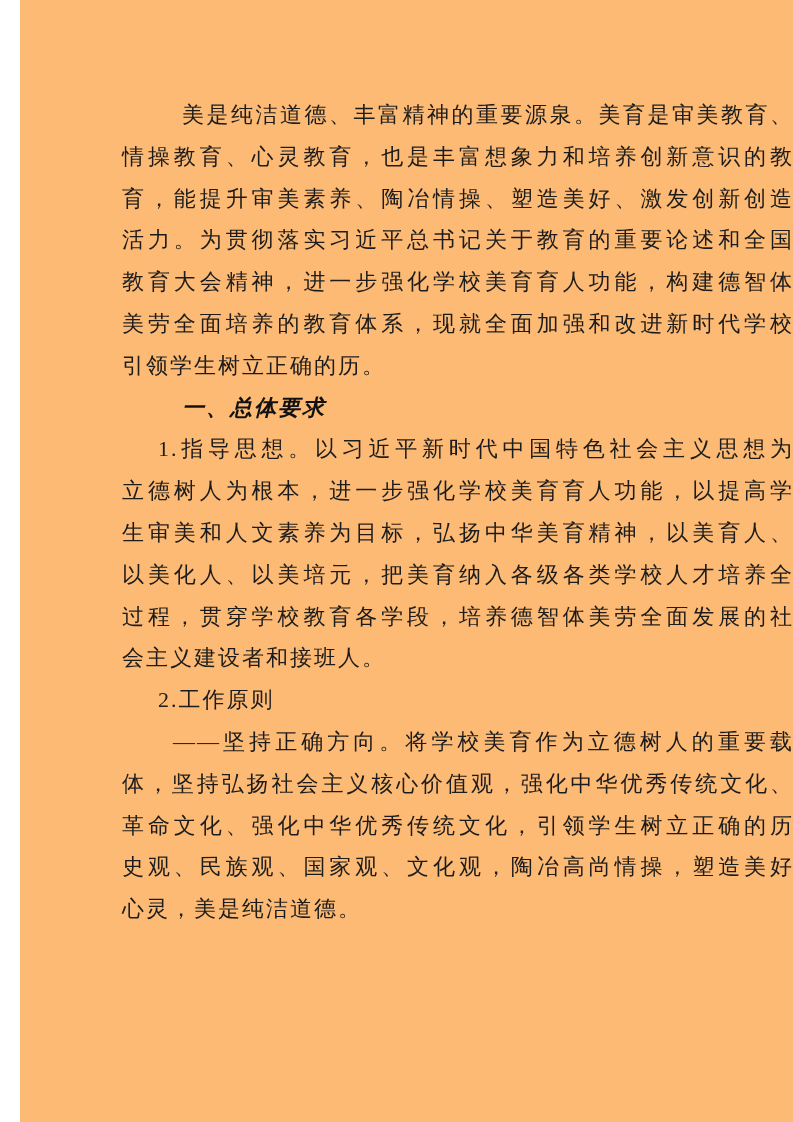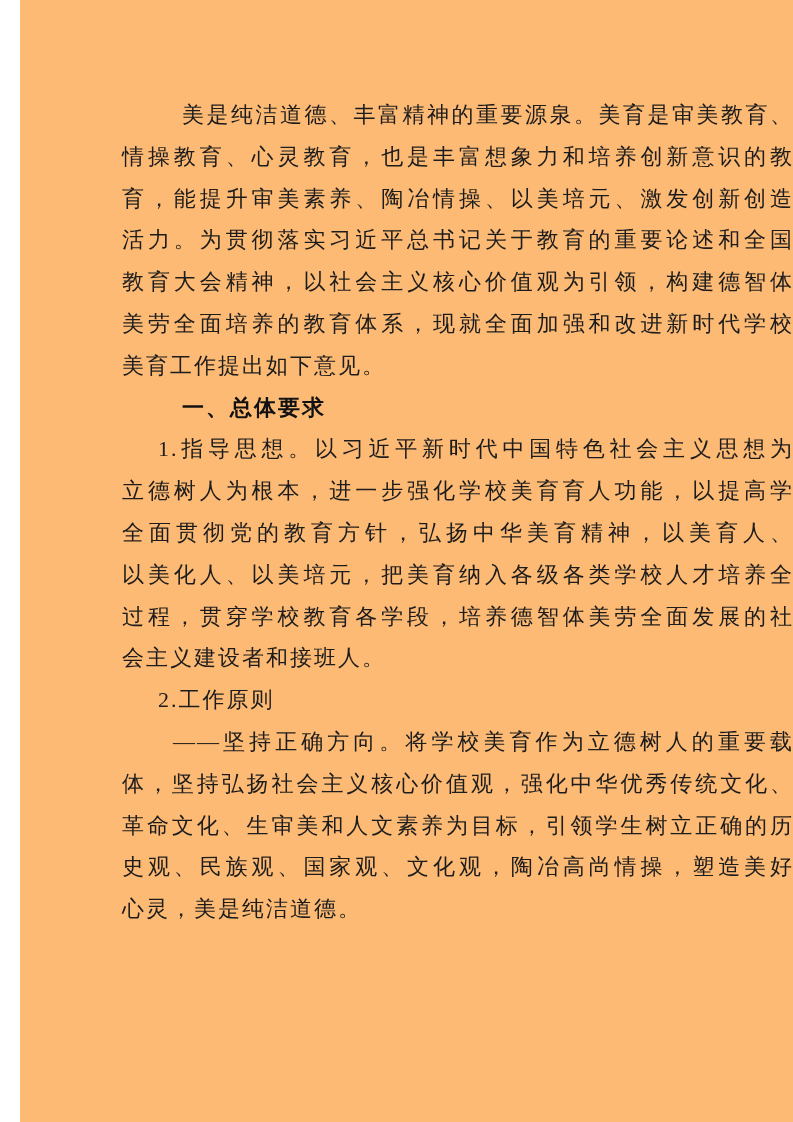--- a/index.html
+++ b/index.html
@@ -35,57 +35,58 @@
     text-align: left;
     text-align-last: left;
   }
   .ind-60 { text-indent: 60px; }
   .ind-51 { text-indent: 51px; }
   .ind-36 { text-indent: 36px; }
   .heading {
     font-family: "DejaVu Sans", "Liberation Sans", sans-serif;
     font-weight: 700;
     color: #111111;
+    font-style: italic;
   }
 </style>
 </head>
 <body>
 
 <div class="page">
   <div class="doc">
 
     <div>
       <div class="ln ind-60">美是纯洁道德、丰富精神的重要源泉。美育是审美教育、</div>
       <div class="ln">情操教育、心灵教育，也是丰富想象力和培养创新意识的教</div>
-      <div class="ln">育，能提升审美素养、陶冶情操、以美培元、激发创新创造</div>
+      <div class="ln">育，能提升审美素养、陶冶情操、塑造美好、激发创新创造</div>
       <div class="ln">活力。为贯彻落实习近平总书记关于教育的重要论述和全国</div>
-      <div class="ln">教育大会精神，以社会主义核心价值观为引领，构建德智体</div>
+      <div class="ln">教育大会精神，进一步强化学校美育育人功能，构建德智体</div>
       <div class="ln">美劳全面培养的教育体系，现就全面加强和改进新时代学校</div>
-      <div class="ln end">美育工作提出如下意见。</div>
+      <div class="ln end">引领学生树立正确的历。</div>
     </div>
 
     <div>
       <div class="ln end heading ind-60">一、总体要求</div>
     </div>
 
     <div>
       <div class="ln ind-36">1.指导思想。以习近平新时代中国特色社会主义思想为</div>
       <div class="ln">立德树人为根本，进一步强化学校美育育人功能，以提高学</div>
-      <div class="ln">全面贯彻党的教育方针，弘扬中华美育精神，以美育人、</div>
+      <div class="ln">生审美和人文素养为目标，弘扬中华美育精神，以美育人、</div>
       <div class="ln">以美化人、以美培元，把美育纳入各级各类学校人才培养全</div>
       <div class="ln">过程，贯穿学校教育各学段，培养德智体美劳全面发展的社</div>
       <div class="ln end">会主义建设者和接班人。</div>
     </div>
 
     <div>
       <div class="ln end ind-36">2.工作原则</div>
     </div>
 
     <div>
       <div class="ln ind-51">——坚持正确方向。将学校美育作为立德树人的重要载</div>
       <div class="ln">体，坚持弘扬社会主义核心价值观，强化中华优秀传统文化、</div>
-      <div class="ln">革命文化、生审美和人文素养为目标，引领学生树立正确的历</div>
+      <div class="ln">革命文化、强化中华优秀传统文化，引领学生树立正确的历</div>
       <div class="ln">史观、民族观、国家观、文化观，陶冶高尚情操，塑造美好</div>
       <div class="ln end">心灵，美是纯洁道德。</div>
     </div>
 
   </div>
 </div>
 
 </body></html>

